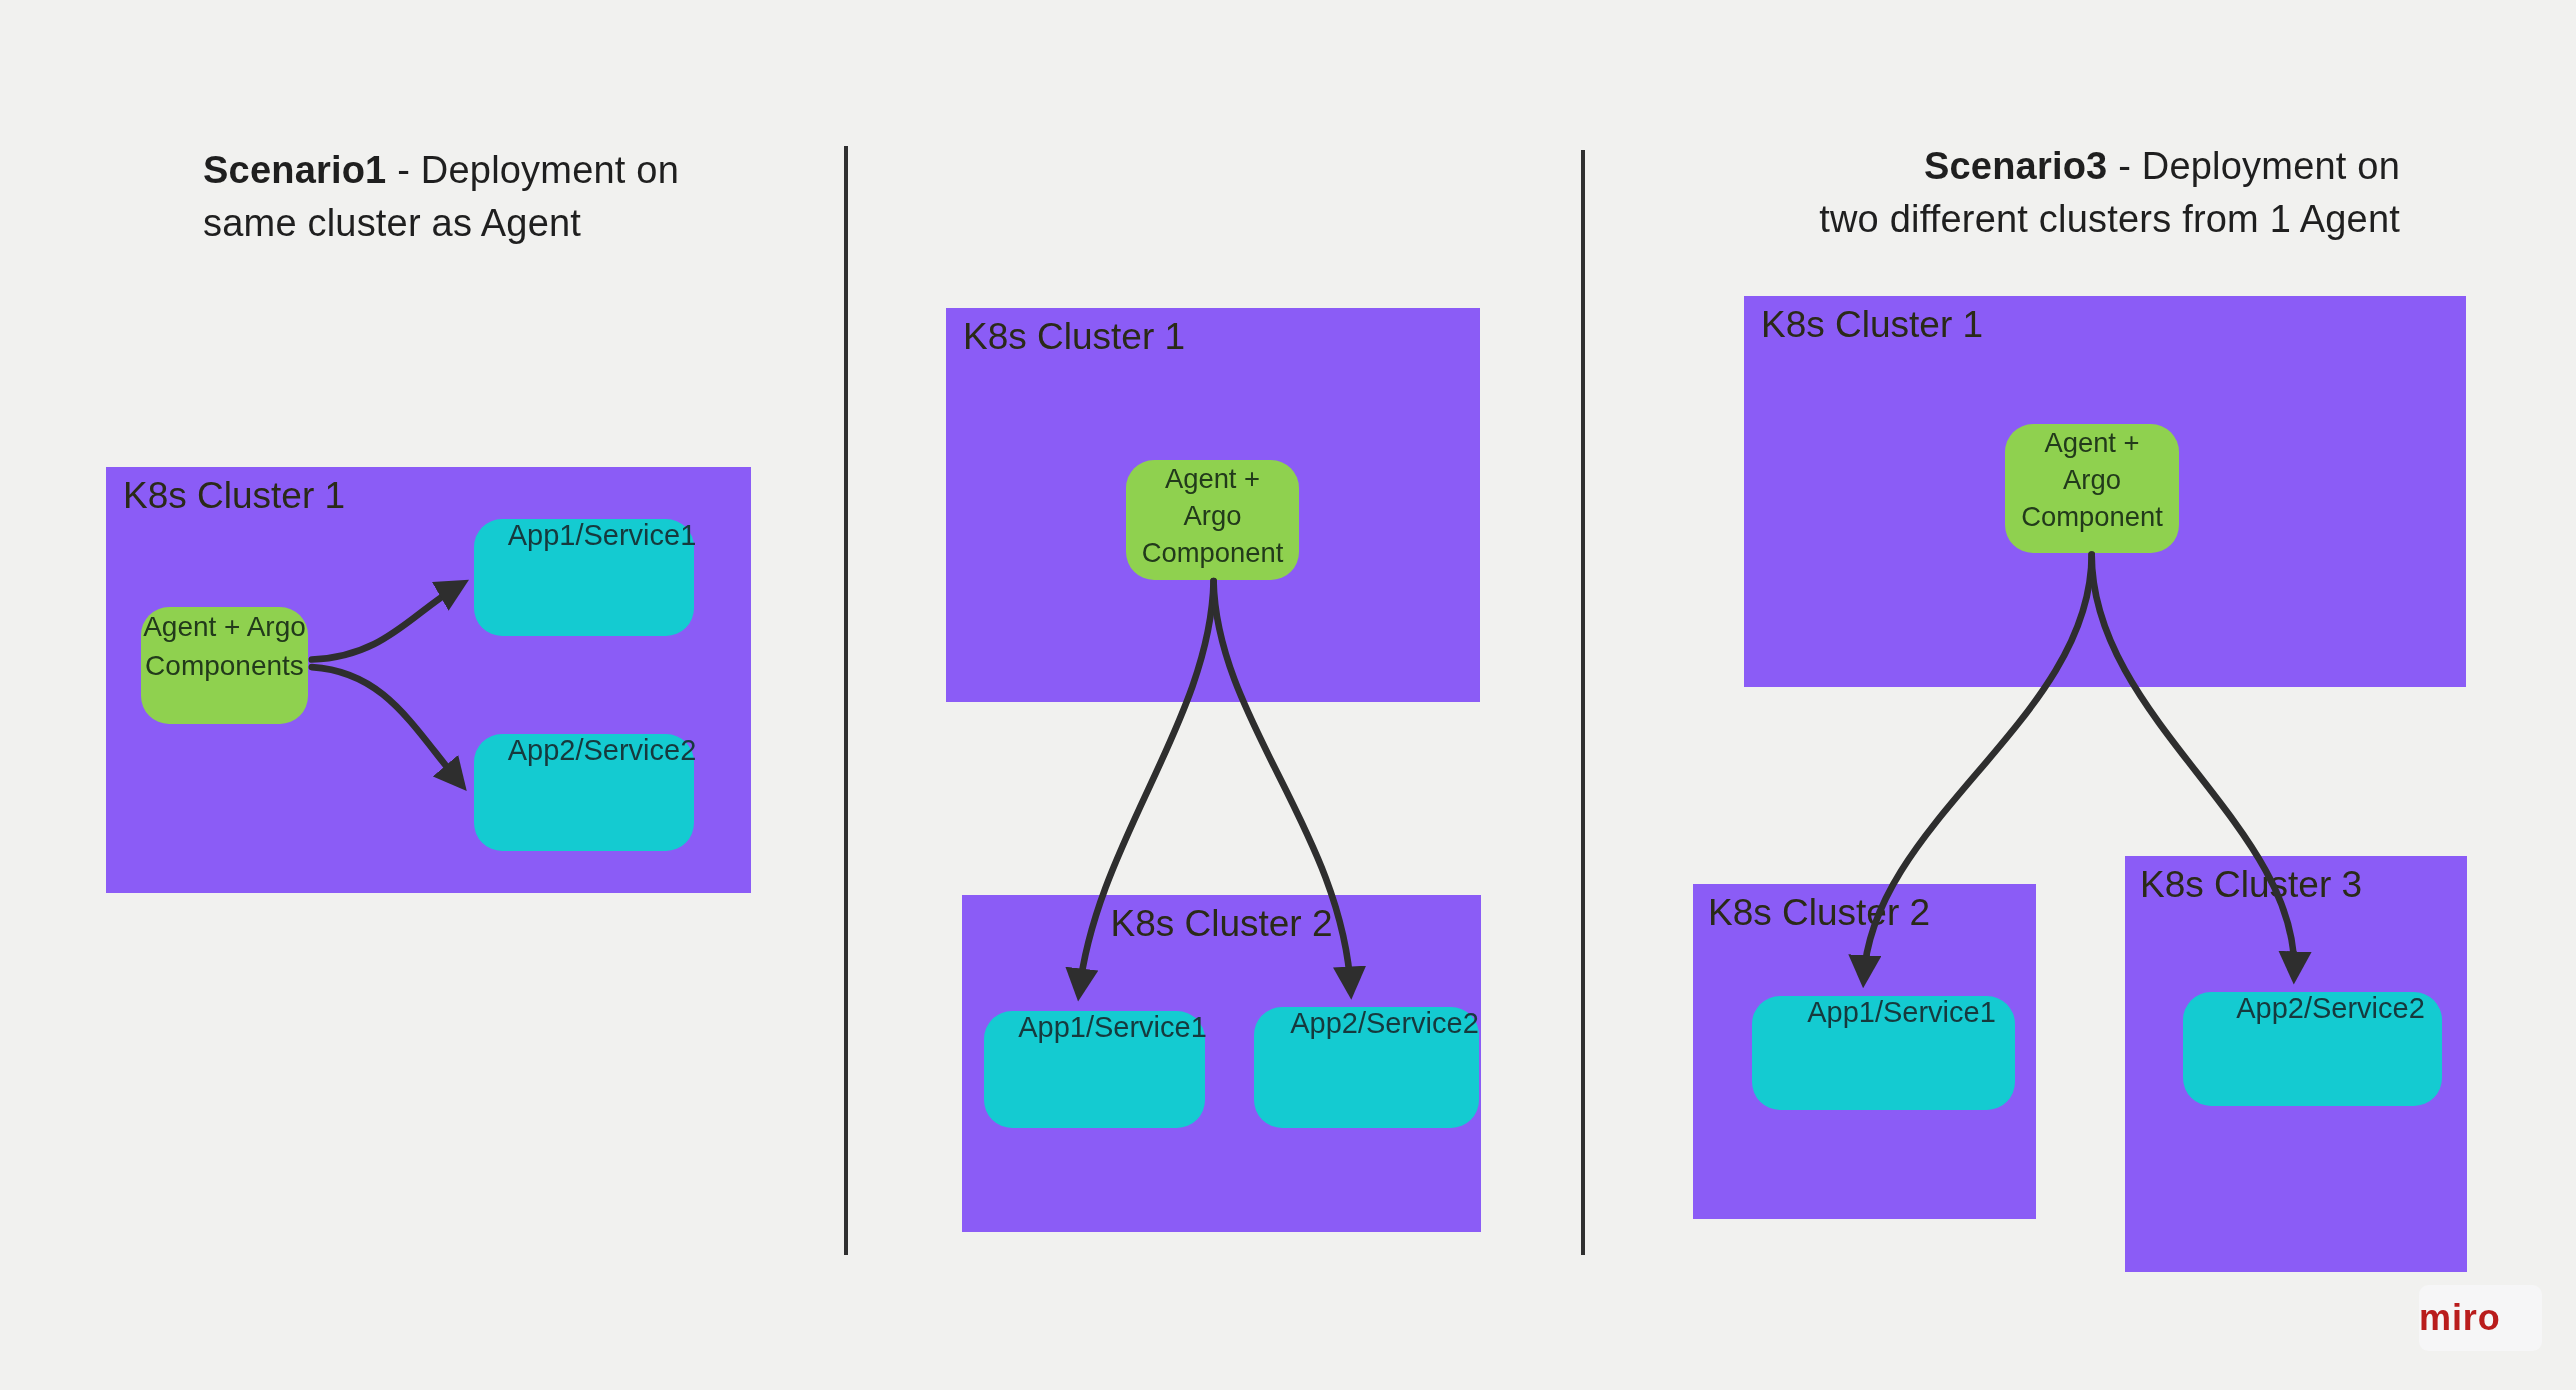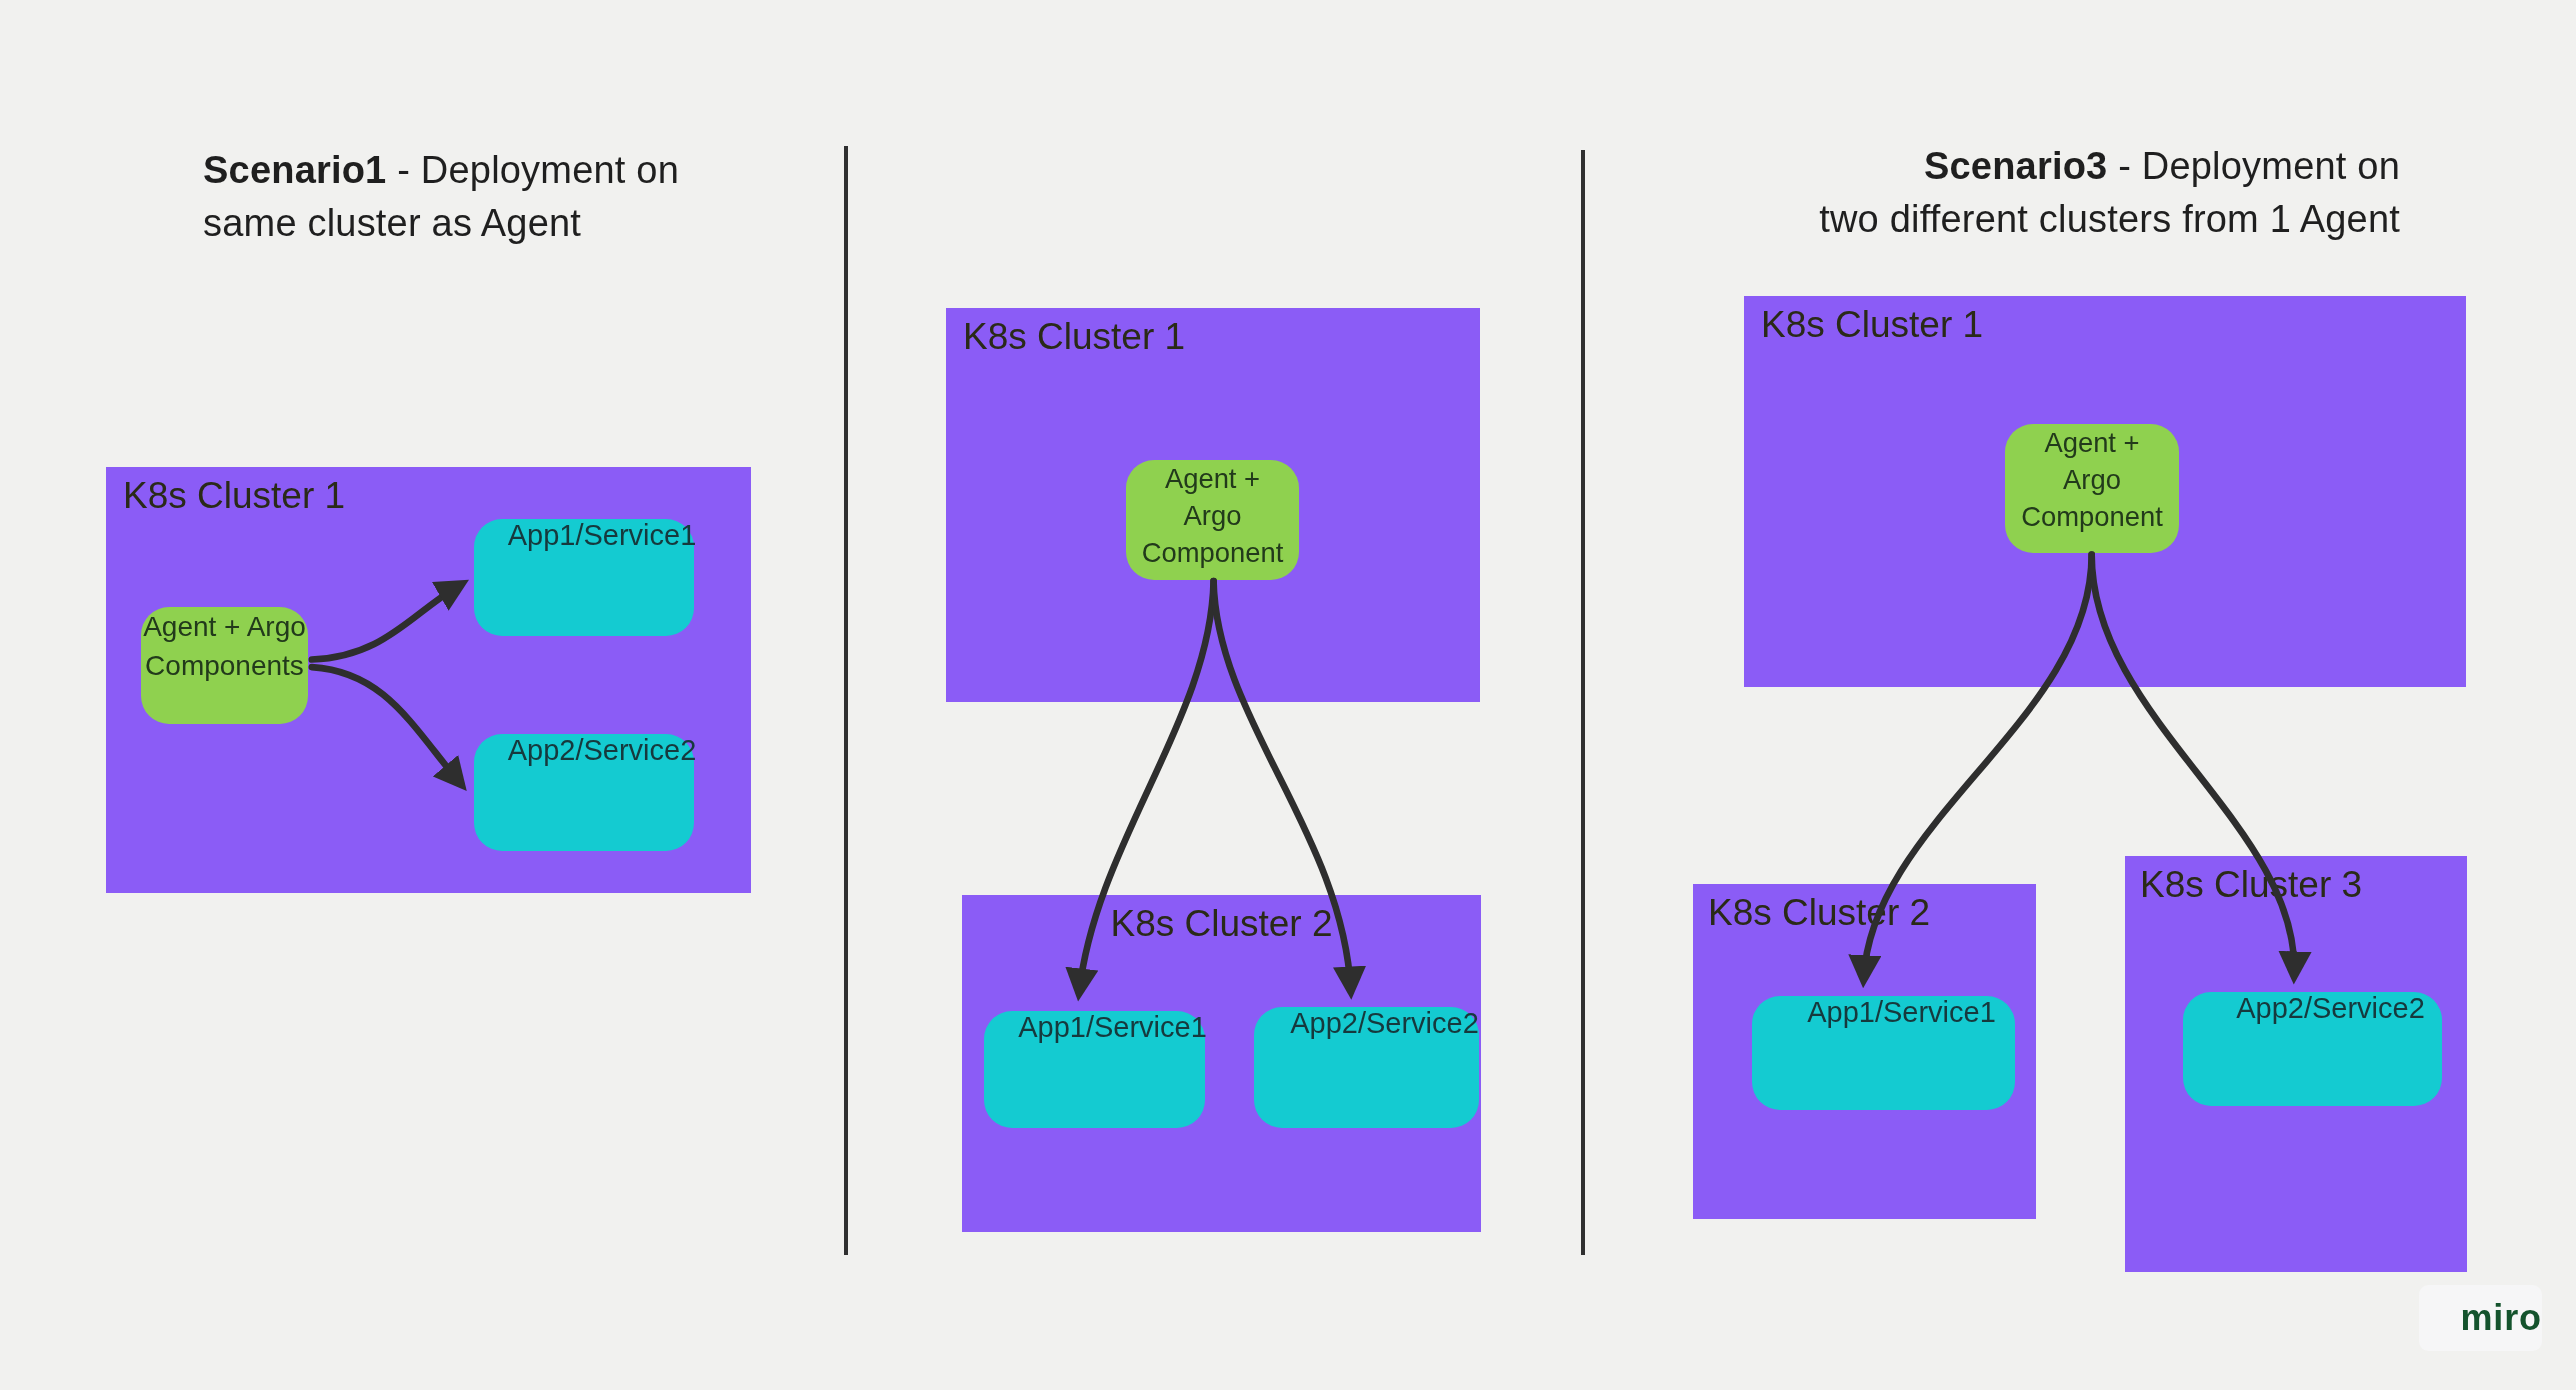--- a/index.html
+++ b/index.html
@@ -24,22 +24,22 @@
   .node{position:absolute;border-radius:28px;display:flex;align-items:flex-start;justify-content:center;text-align:center;}
   .node.green{background:#8fd14f;color:#223a1b;font-size:28px;line-height:39px;}
   .node.cyan{background:#14cbd1;color:#16393d;font-size:29px;padding-left:36px;}
 
   .arrow-layer{position:absolute;left:0;top:0;pointer-events:none;}
   .arrow{fill:none;stroke:#2e2e2e;stroke-width:7;stroke-linecap:round;}
 
   .watermark{
     position:absolute;left:2413px;top:1285px;width:123px;height:66px;
     background:#f6f6f7;border-radius:9.5px;
-    display:flex;align-items:center;justify-content:flex-end;
-    font-size:36px;font-weight:700;color:#14532d;letter-spacing:0.9px;
+    display:flex;align-items:center;justify-content:flex-start;
+    font-size:36px;font-weight:700;color:#b91c1c;letter-spacing:0.9px;
   }
 </style>
 </head>
 <body>
 
 <div class="canvas">
 
   <div class="title" style="left:197px;top:144px;width:530px;">
     <div><b>Scenario1</b><span> - Deployment on</span></div>
     <div>same cluster as Agent</div>

